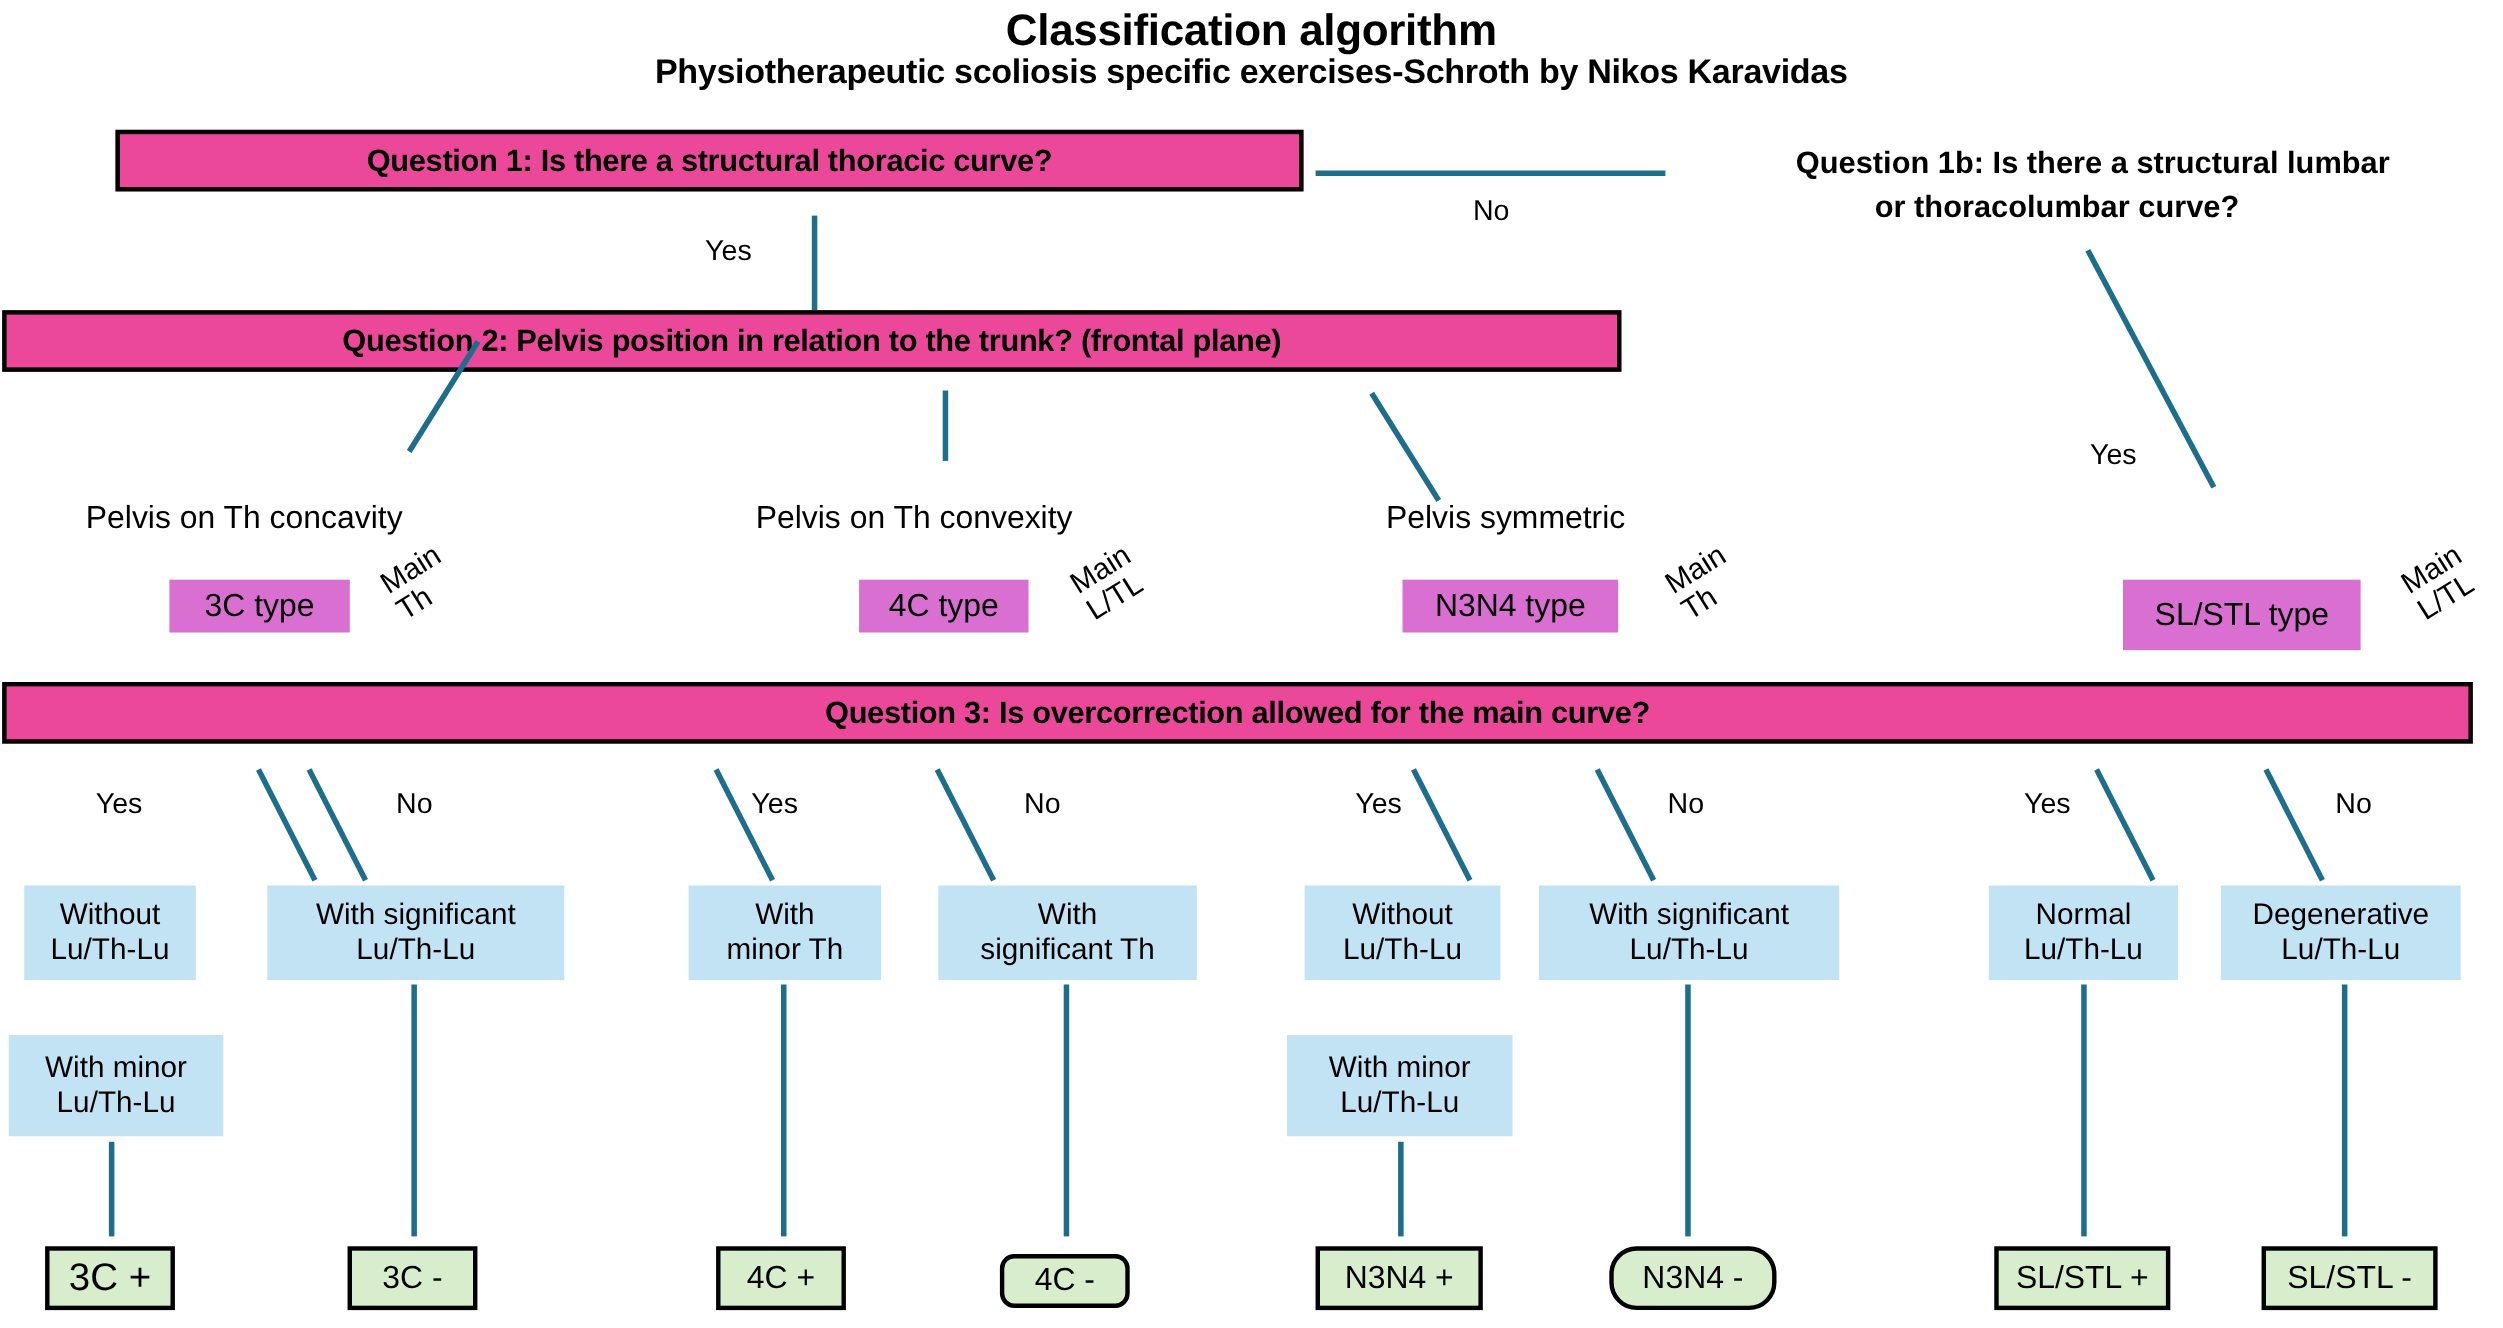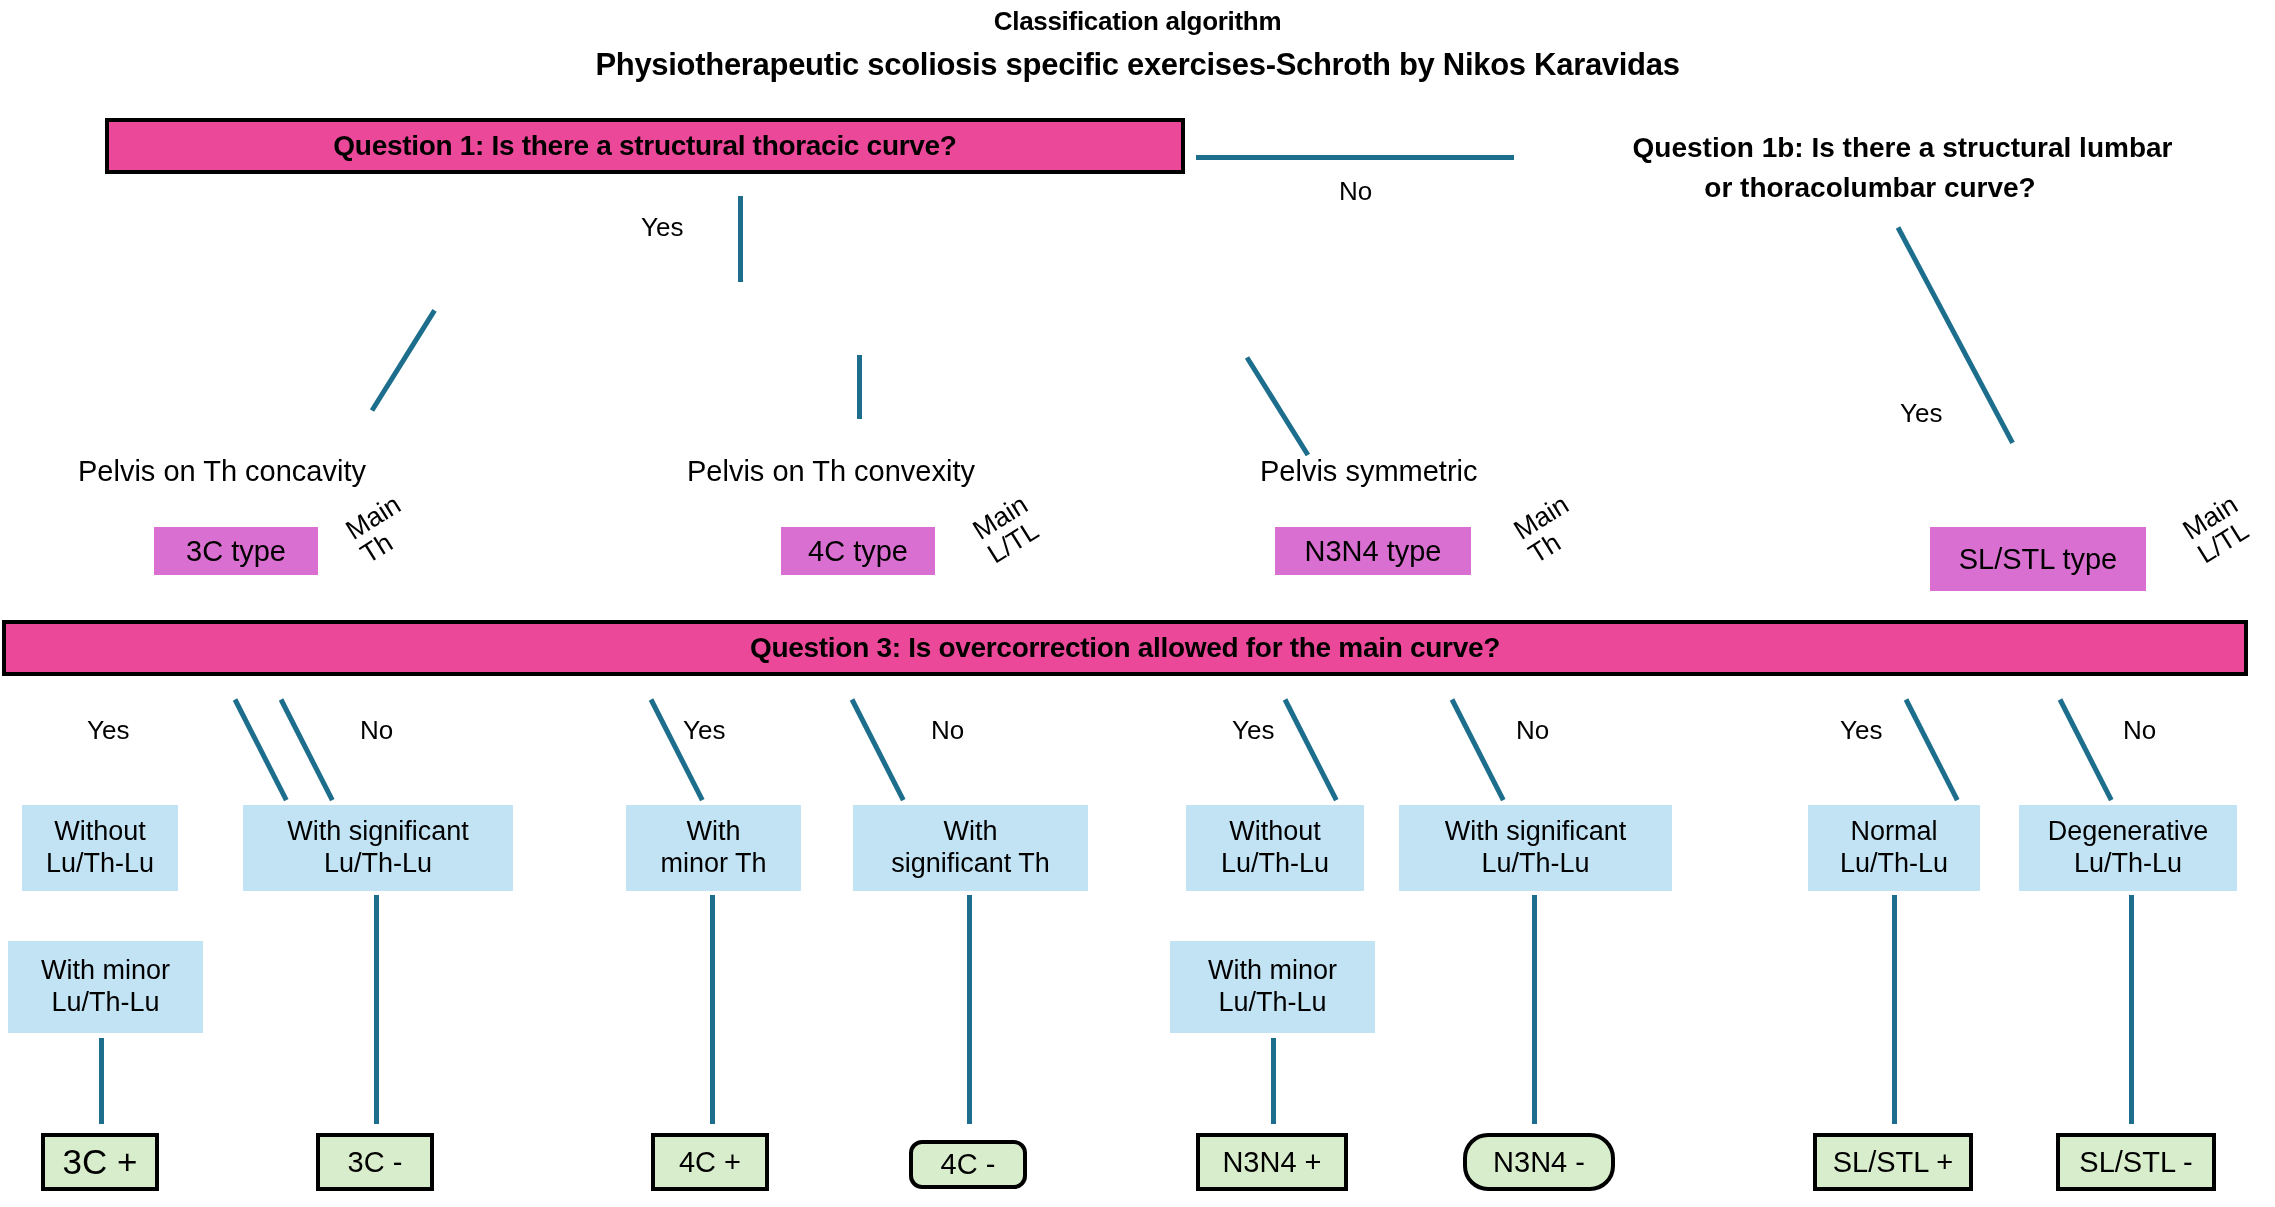--- a/index.html
+++ b/index.html
@@ -109,37 +109,38 @@
     height:5px;
     background:#1C6E8C;
     transform-origin:left center;
   }
 </style>
 </head>
 <body>
 
 <div id="stage">
 
-  <div class="title-line" style="left:0;top:6px;width:2275px;font-size:26px;">Classification algorithm</div>
+  <div class="title-line" style="left:0;top:6px;width:2275px;font-size:40px;">Classification algorithm</div>
   <div class="title-line" style="left:0;top:47px;width:2275px;font-size:31px;">Physiotherapeutic scoliosis specific exercises-Schroth by Nikos Karavidas</div>
 
   <div class="qbox" style="left:105px;top:118px;width:1080px;height:56px;font-size:28px;">Question 1: Is there a structural thoracic curve?</div>
 
   <div class="conn conn-h" style="left:1196px;top:155px;width:318px;"></div>
   <div class="plain" style="left:1339px;top:176px;font-size:26px;">No</div>
 
   <div class="plain bold center" style="left:1530px;top:132px;width:745px;font-size:28px;">Question 1b: Is there a structural lumbar</div>
   <div class="plain bold center" style="left:1530px;top:172px;width:680px;font-size:28px;">or thoracolumbar curve?</div>
 
   <div class="conn conn-v" style="left:738px;top:196px;height:86px;"></div>
   <div class="plain" style="left:641px;top:212px;font-size:26px;">Yes</div>
 
   <div class="diag" style="left:1898px;top:225px;width:244px;transform:rotate(62deg);"></div>
   <div class="plain" style="left:1900px;top:398px;font-size:26px;">Yes</div>
 
+  <div class="qbox" style="left:2px;top:282px;width:1472px;height:56px;font-size:28px;">Question 2: Pelvis position in relation to the trunk? (frontal plane)</div>
 
   <div class="diag" style="left:372px;top:408px;width:118px;transform:rotate(-58deg);"></div>
   <div class="conn conn-v" style="left:857px;top:355px;height:64px;"></div>
   <div class="diag" style="left:1247px;top:355px;width:115px;transform:rotate(58deg);"></div>
 
   <div class="plain" style="left:78px;top:455px;font-size:29px;">Pelvis on Th concavity</div>
   <div class="plain" style="left:687px;top:455px;font-size:29px;">Pelvis on Th convexity</div>
   <div class="plain" style="left:1260px;top:455px;font-size:29px;">Pelvis symmetric</div>
 
   <div class="chip-magenta" style="left:154px;top:527px;width:164px;height:48px;font-size:29px;">3C type</div>

